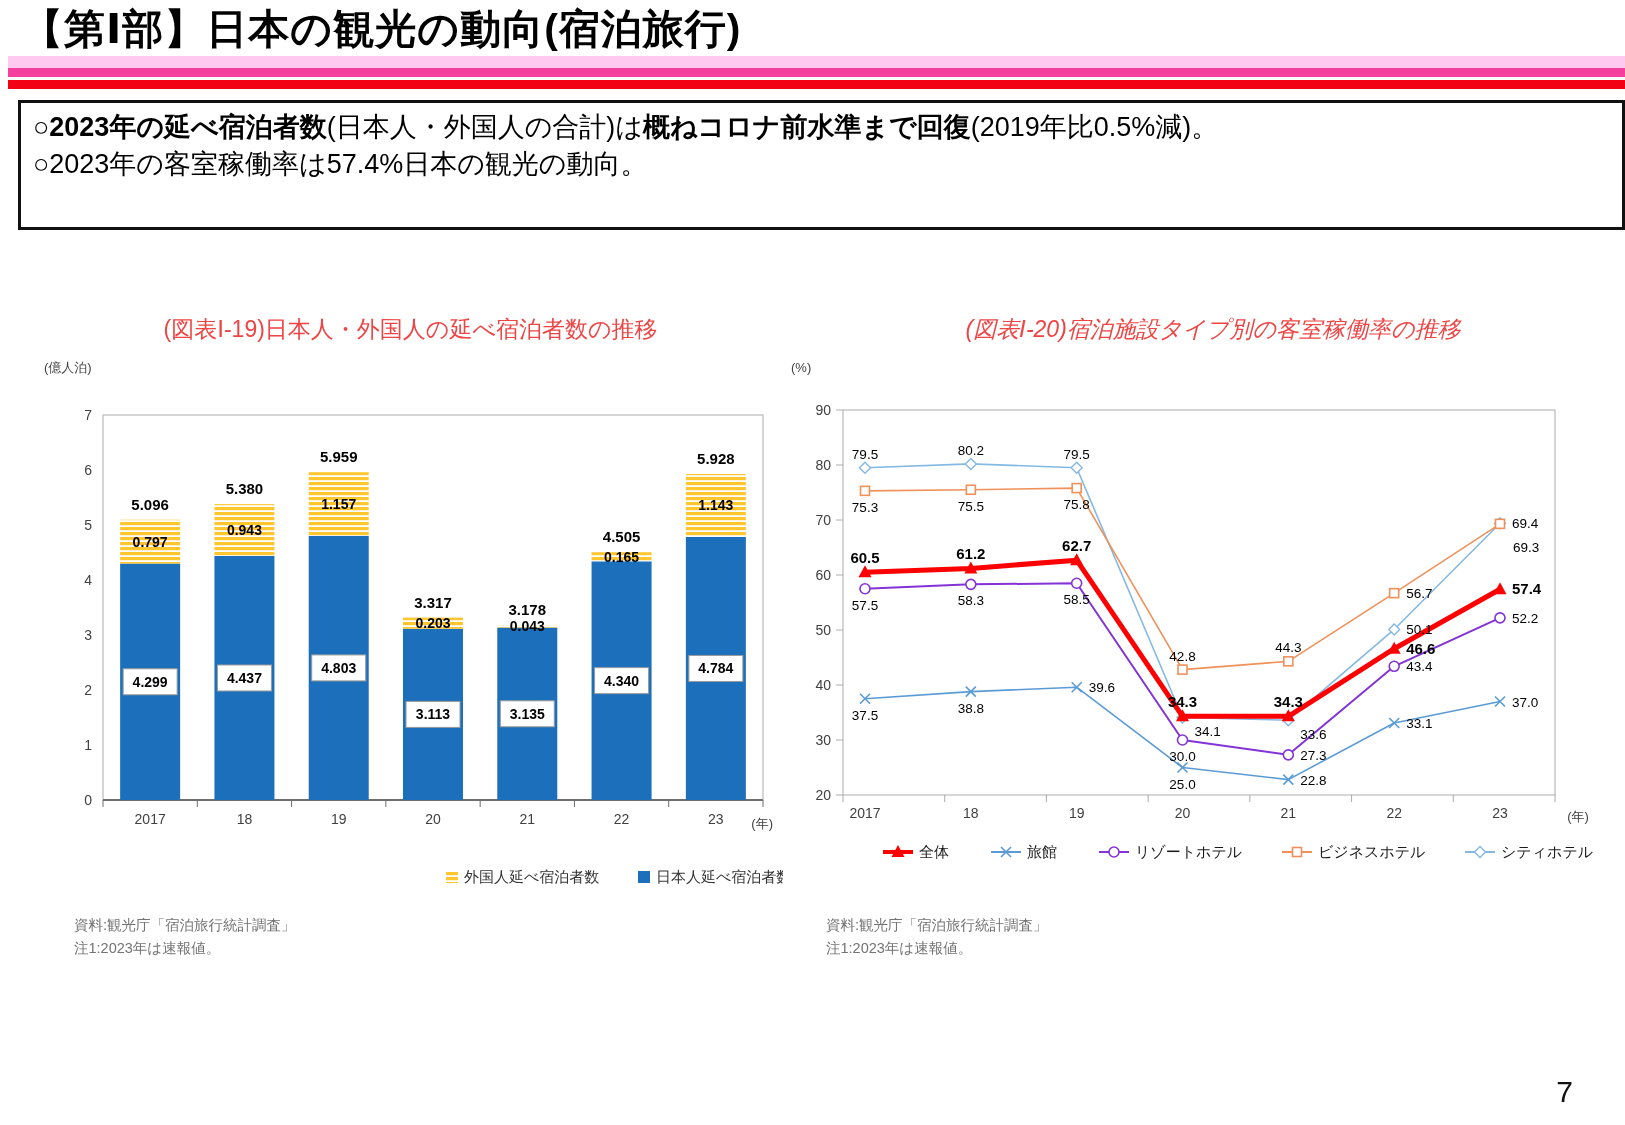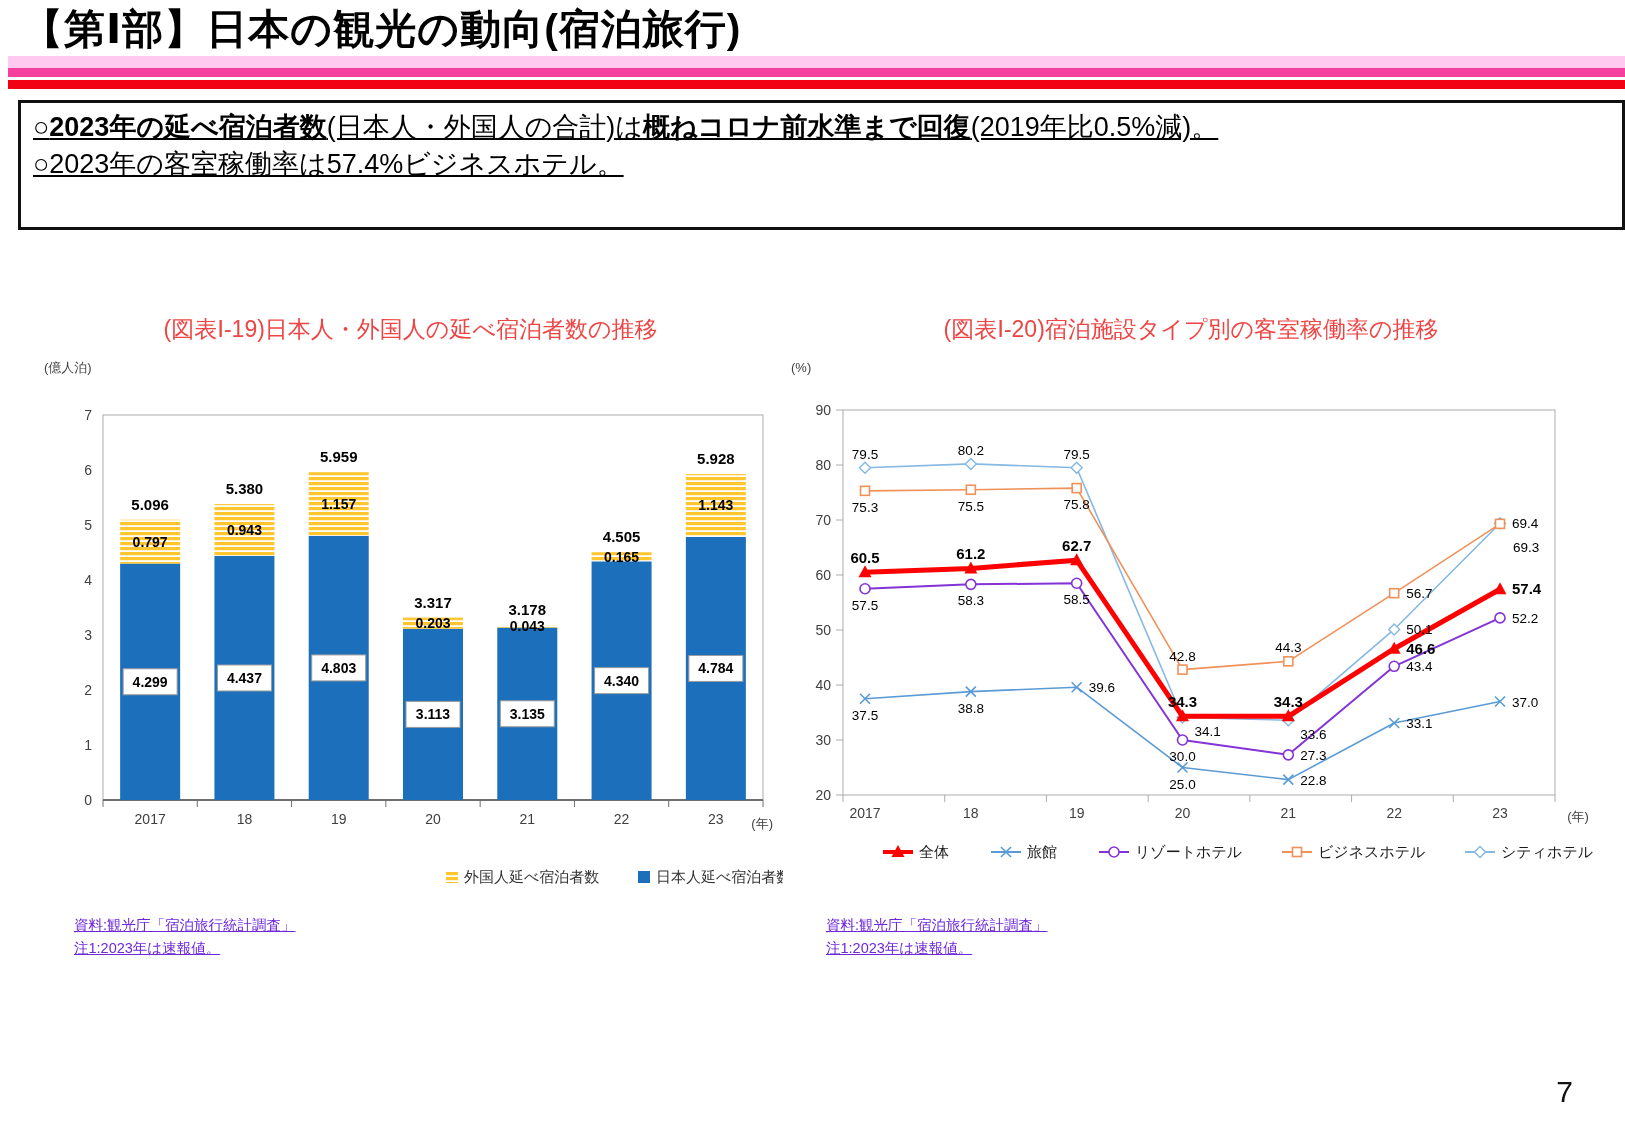--- a/index.html
+++ b/index.html
@@ -12,54 +12,54 @@
   #stripe-pink{top:56px;height:12px;background:#FFC9F0;}
   #stripe-magenta{top:68px;height:9px;background:#F43F9F;}
   #stripe-red{top:80px;height:9px;background:#F20013;}
   #logo{position:absolute;left:1388px;top:2px;width:230px;height:60px;display:flex;align-items:center;}
   #logo-text{margin-left:6px;line-height:1.05;}
   #logo-ministry{font-size:14px;display:block;}
   #logo-agency{font-size:30px;display:block;letter-spacing:4px;}
   
   #summary-box{position:absolute;left:10px;top:100px;width:1577px;height:112px;
                border:3px solid #111;padding:6px 12px;font-size:27px;line-height:37px;}
-  .s-line{white-space:nowrap;text-decoration:underline;}
+  .s-line{white-space:nowrap;}
   #summary-line-2{padding-left:30px;}
   .b{font-weight:bold;}
   
   .chart-title{position:absolute;top:314px;font-size:23px;color:#ef4444;text-align:center;white-space:nowrap;}
   #bar-title{left:30px;width:745px;}
-  #line-title{left:783px;width:800px;}
+  #line-title{left:805px;width:800px;font-style:italic;}
   svg{position:absolute;}
   svg text{font-family:"Liberation Sans","DejaVu Sans",sans-serif;}
   #bar-svg{left:30px;top:352px;}
   #line-svg{left:775px;top:352px;}
   
-  .notes{position:absolute;font-size:14.5px;line-height:23px;color:#6d28d9;white-space:nowrap;text-decoration:underline;}
+  .notes{position:absolute;font-size:14.5px;line-height:23px;color:#737373;white-space:nowrap;}
   #bar-notes{left:66px;top:914px;}
   #line-notes{left:818px;top:914px;}
   
   #page-number{position:absolute;right:60px;top:1075px;font-size:30px;color:#111;}
 </style>
 </head>
 <body>
 
 <div id="page">
 
   <div id="header-title">【第Ⅰ部】日本の観光の動向(宿泊旅行)</div>
   <div id="stripe-pink" class="stripe"></div>
   <div id="stripe-magenta" class="stripe"></div>
   <div id="stripe-red" class="stripe"></div>
 
   <div id="summary-box">
     <div class="s-line">
       <span>○</span><span class="b">2023年の延べ宿泊者数</span><span>(日本人・外国人の合計)は</span><span class="b">概ねコロナ前水準まで回復</span><span>(2019年比0.5%減)。</span>
     </div>
     <div class="s-line">
-      <span>○2023年の客室稼働率は57.4%ビジネスホテル。</span>
+      <span>○2023年の客室稼働率は57.4%日本の観光の動向。</span>
     </div>
   </div>
 
   <div id="bar-title" class="chart-title">(図表Ⅰ-19)日本人・外国人の延べ宿泊者数の推移</div>
   <div id="line-title" class="chart-title">(図表Ⅰ-20)宿泊施設タイプ別の客室稼働率の推移</div>
 
   <svg id="bar-svg" width="745" height="548" viewBox="0 0 745 548">
       <defs>
         <pattern id="fo-stripes" width="6" height="5" patternUnits="userSpaceOnUse">
           <rect x="0" y="0" width="6" height="5" fill="#FFC62E"></rect>

